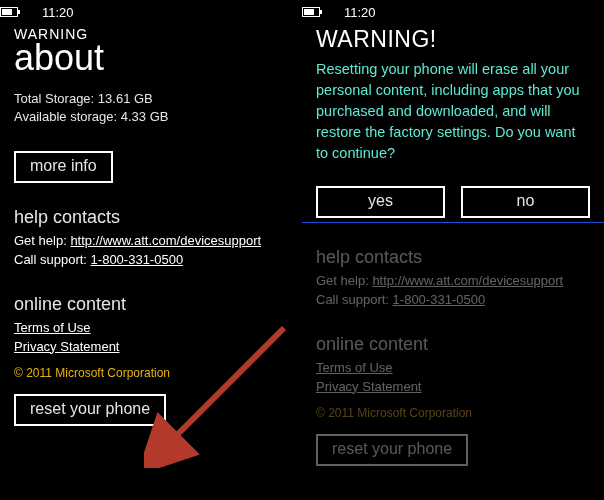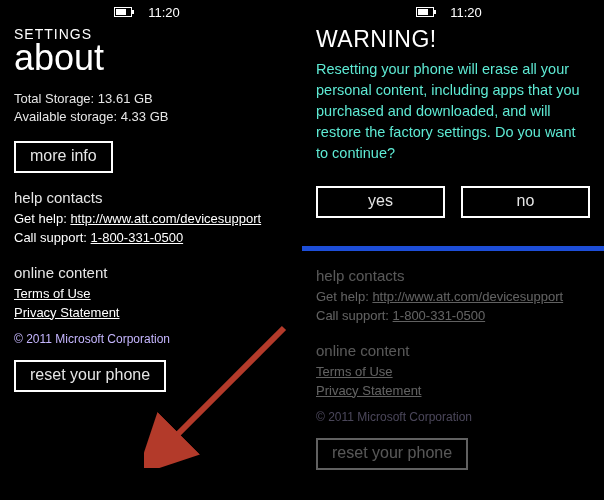--- a/index.html
+++ b/index.html
@@ -16,23 +16,23 @@
     width: 302px;
     height: 500px;
     background: #000;
     position: relative;
     overflow: hidden;
   }
   .screen.right { background: #000; }
   .statusbar {
     height: 22px;
     display: flex;
-    justify-content: center;
+    justify-content: flex-start;
     align-items: center;
-    gap: 16px;
+    gap: 24px;
     padding: 2px 8px 0 0;
     font-size: 13px;
     font-weight: 300;
   }
   .battery-icon {
     width: 18px;
     height: 10px;
     border: 1px solid #fff;
     position: relative;
     display: inline-block;
@@ -66,56 +66,56 @@
     font-size: 36px;
     font-weight: 300;
     line-height: 1.0;
     margin-top: -2px;
     margin-bottom: 14px;
   }
   .storage {
     font-size: 13px;
     line-height: 1.35;
     color: #e6e6e6;
-    margin-bottom: 16px;
+    margin-bottom: 26px;
   }
   .btn {
     display: inline-block;
     border: 2px solid #fff;
     background: transparent;
     color: #e5e5e5;
     font: inherit;
     font-size: 16px;
     padding: 4px 14px 6px 14px;
     cursor: pointer;
     font-weight: 400;
   }
   .section-h {
-    font-size: 15px;
+    font-size: 18px;
     font-weight: 300;
     color: #e6e6e6;
-    margin-top: 16px;
+    margin-top: 24px;
     margin-bottom: 4px;
   }
   .line {
     font-size: 13px;
     line-height: 1.45;
   }
   .link { text-decoration: underline; color: #fff; }
   .copyright {
     font-size: 12px;
-    color: #c4b5fd;
+    color: #eab308;
     margin-top: 10px;
     margin-bottom: 14px;
   }
   
   .modal-area {
     background: #000;
-    padding: 0 14px 28px 14px;
-    border-bottom: 5px solid #1d4ed8;
+    padding: 0 14px 4px 14px;
+    border-bottom: 1px solid #1d4ed8;
   }
   .warning-title {
     font-size: 23px;
     font-weight: 400;
     margin-top: 4px;
     margin-bottom: 6px;
     letter-spacing: .5px;
   }
   .warning-body {
     font-size: 14.5px;
@@ -152,21 +152,21 @@
 <body>
 
 <div class="screen">
   <div class="statusbar">
     <span class="battery-icon">
         <span class="fill"></span>
       </span>
     <span>11:20</span>
   </div>
   <div class="content">
-    <div class="header-small">SETTINGS</div>
+    <div class="header-small">WARNING</div>
     <div class="header-large">about</div>
 
     <div class="storage">
       <div>Total Storage: 13.61 GB</div>
       <div>Available storage: 4.33 GB</div>
     </div>
 
     <button class="btn">more info</button>
 
     <div class="section-h">help contacts</div>

